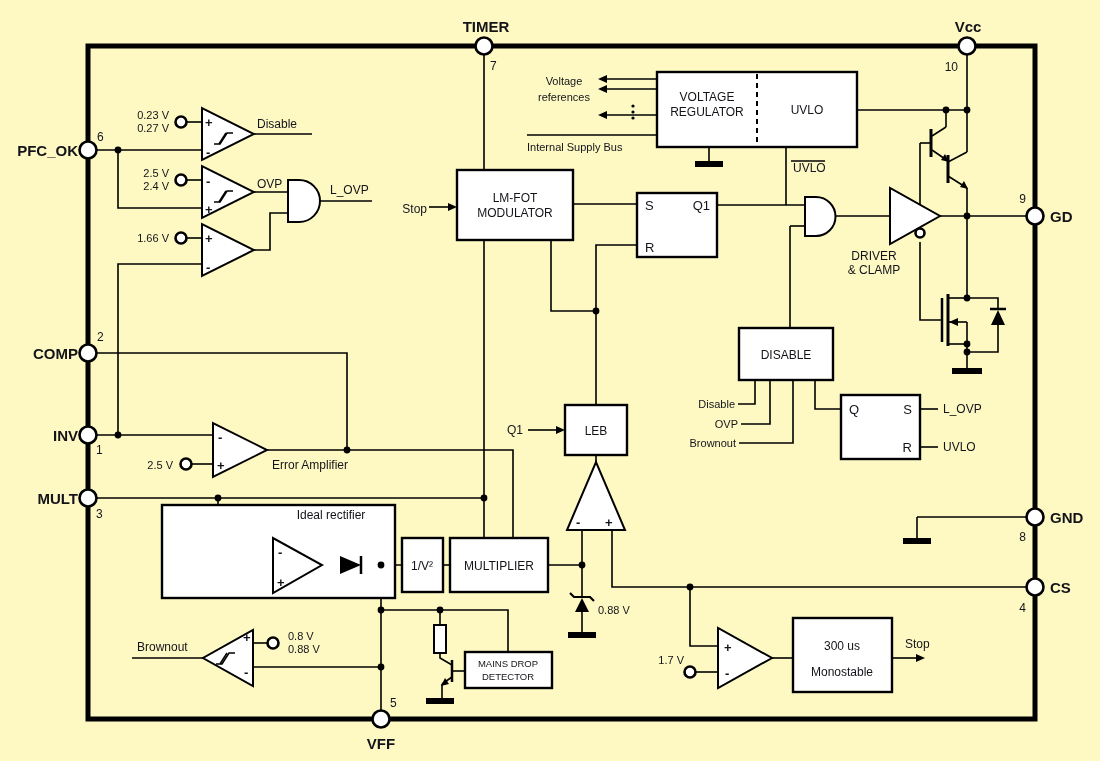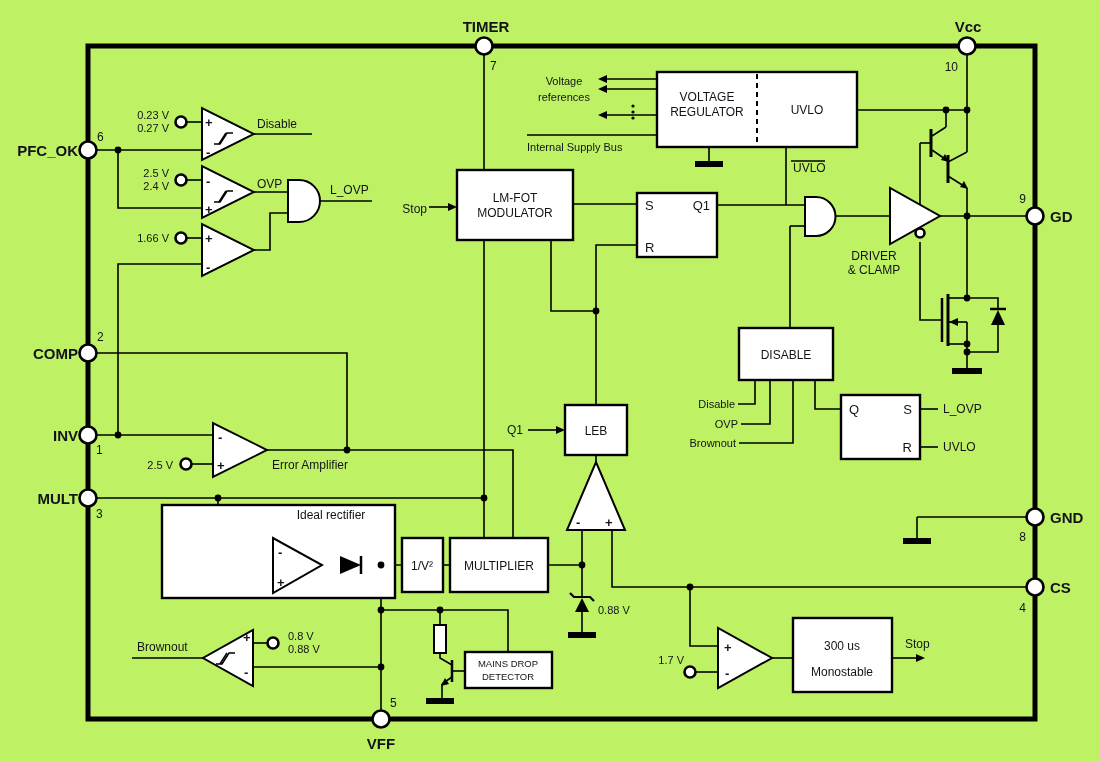--- a/index.html
+++ b/index.html
@@ -1,16 +1,16 @@
 <!DOCTYPE html>
 <html><head>
 <meta charset="utf-8">
 <style>
   html,body{margin:0;padding:0;background:#ffffff;}
-  .stage{width:1100px;height:761px;background:#bef264;position:relative;font-family:"Liberation Sans",sans-serif;}
+  .stage{width:1100px;height:761px;background:#fef9c3;position:relative;font-family:"Liberation Sans",sans-serif;}
   svg{display:block;}
   svg text{fill:#13131a;font-family:"Liberation Sans",sans-serif;}
   .wire{stroke:#000;stroke-width:1.6;fill:none;}
   .blk{stroke:#000;stroke-width:2.4;fill:#fff;}
   .tri{stroke:#000;stroke-width:2;fill:#fff;}
   .dot{fill:#000;}
   .pin{fill:#fff;stroke:#000;stroke-width:2.6;}
   .gndbar{fill:#000;}
   .ah{fill:#000;stroke:none;}
   .t15{font-size:15px;font-weight:700;}

